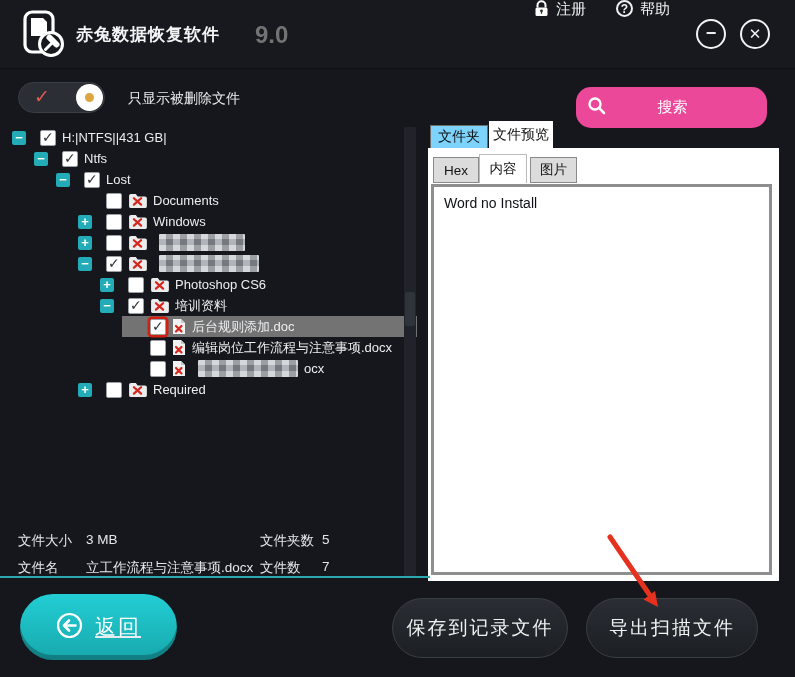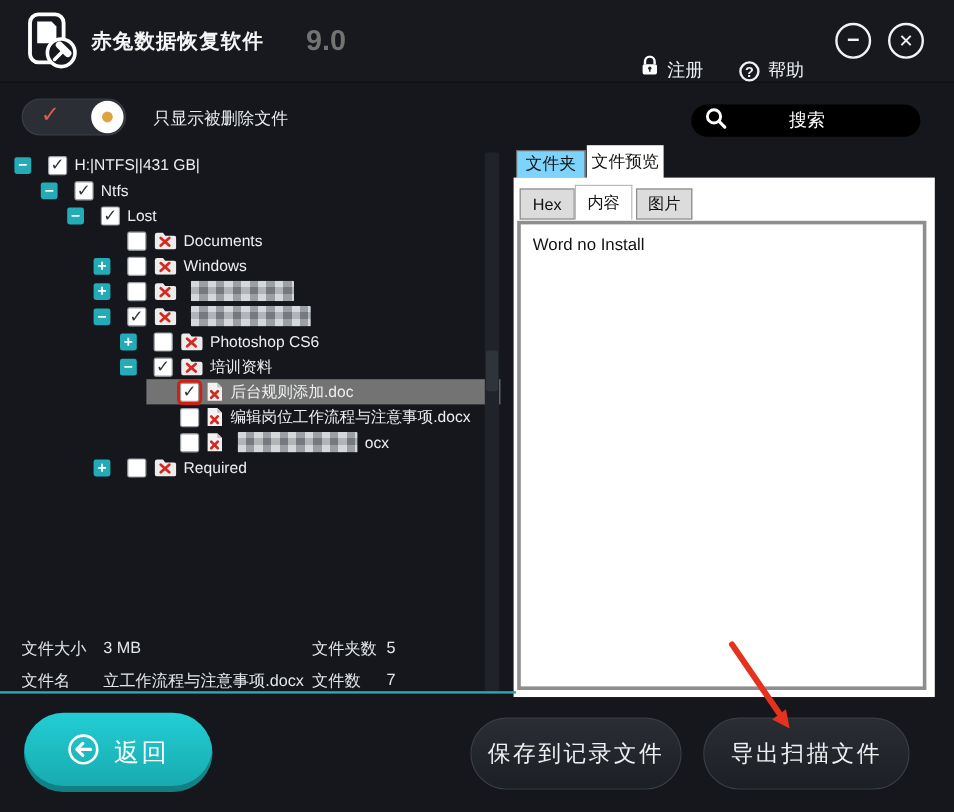--- a/index.html
+++ b/index.html
@@ -7,34 +7,34 @@
     position:relative;width:795px;height:677px;overflow:hidden;
     background:#15171c;
     font-family:"Liberation Sans","DejaVu Sans",sans-serif;
     color:#e9ecee;-webkit-font-smoothing:antialiased;
   }
   
   .topbar{position:absolute;left:0;top:0;width:795px;height:68px;background:#17191e;border-bottom:1px solid #0e0f12;}
   .logo{position:absolute;left:18px;top:8px;}
   .app-title{position:absolute;left:76px;top:23px;font-size:17px;font-weight:bold;letter-spacing:1px;color:#f2f4f5;}
   .app-version{position:absolute;left:255px;top:21px;font-size:24px;font-weight:bold;color:#737373;}
-  .tb-group{position:absolute;top:0;height:68px;display:flex;align-items:flex-end;gap:7px;cursor:pointer;}
+  .tb-group{position:absolute;top:0;height:68px;display:flex;align-items:flex-start;gap:7px;cursor:pointer;}
   .tb-group span.txt{font-size:15px;color:#eef1f2;}
   .grp-register{left:534px;} .grp-help{left:616px;}
   .qmark{width:17px;height:17px;border:2px solid #eef1f2;border-radius:50%;display:flex;align-items:center;justify-content:center;font-size:12px;font-weight:bold;color:#eef1f2;box-sizing:border-box;}
   .winbtn{position:absolute;top:19px;width:30px;height:30px;border:2px solid #f0f2f3;border-radius:50%;box-sizing:border-box;display:flex;align-items:center;justify-content:center;font-weight:900;color:#f0f2f3;cursor:pointer;background:transparent;}
   .btn-min{left:696px;font-size:18px;line-height:0;padding-bottom:3px;}
   .btn-close{left:740px;font-size:15px;}
   
   .toggle{position:absolute;left:18px;top:82px;width:87px;height:31px;border-radius:16px;background:#2b2e34;border:1px solid #3a3e45;box-sizing:border-box;cursor:pointer;}
   .toggle .chk{position:absolute;left:15px;top:2px;font-size:19px;font-weight:bold;color:#e05a52;}
   .toggle .knob{position:absolute;right:1px;top:1px;width:27px;height:27px;background:#fff;border-radius:50%;display:flex;align-items:center;justify-content:center;}
   .toggle .knob i{width:9px;height:9px;border-radius:50%;background:#dca53f;display:block;}
   .toggle-label{position:absolute;left:128px;top:90px;font-size:14px;color:#e9ecee;}
-  .search{position:absolute;left:576px;top:87px;width:191px;height:27px;border-radius:15px;background:#000000;display:flex;align-items:center;cursor:pointer;}
+  .search{position:absolute;left:576px;top:87px;width:191px;height:41px;border-radius:15px;background:#ec4899;display:flex;align-items:center;cursor:pointer;}
   .search .mag{margin-left:11px;}
   .search .s-label{flex:1;text-align:center;font-size:15px;color:#fff;margin-right:28px;}
   
   .tree{position:absolute;left:0;top:127px;width:420px;height:400px;}
   .trow{position:relative;display:flex;align-items:center;height:21px;width:417px;box-sizing:border-box;font-size:13px;cursor:default;}
   .trow .fill{display:flex;align-items:center;flex:1;height:21px;gap:6px;}
   .trow.highlight .fill{background:#737373;}
   .tgl{width:14px;height:14px;margin-right:8px;border-radius:2px;flex:0 0 14px;
        display:flex;align-items:center;justify-content:center;font-size:13px;font-weight:bold;color:#fff;line-height:0;visibility:hidden;cursor:pointer;}
   .tgl.on{visibility:visible;background:#23acb8;}
@@ -64,21 +64,21 @@
   
   .status{position:absolute;left:0;top:526px;width:352px;height:52px;font-size:13.5px;color:#e3e7ea;}
   .status span{position:absolute;white-space:nowrap;}
   .s-r1{top:6px;} .s-r2{top:33px;}
   .sx1{left:18px;} .sx2{left:86px;} .sx3{left:260px;} .sx4{left:322px;}
   .tealline{position:absolute;left:0;top:576px;width:430px;height:2px;background:#2ba8b0;}
   
   .footer{position:absolute;left:0;top:581px;width:795px;height:96px;background:#15171c;}
   .btn-back{position:absolute;left:20px;top:13px;width:157px;height:66px;border-radius:33px;
     background:linear-gradient(#22ced4,#17a8ad);box-shadow:inset 0 -5px 0 rgba(0,0,0,.25);
-    display:flex;align-items:center;justify-content:center;gap:12px;cursor:pointer;}
+    display:flex;align-items:center;justify-content:center;gap:12px;cursor:pointer;text-decoration:underline;}
   .btn-back .b-label{font-size:21px;color:#fff;letter-spacing:2px;}
   .dkbtn{position:absolute;top:17px;height:60px;border-radius:30px;box-sizing:border-box;
     background:linear-gradient(#2a2d33,#1c1f24);border:1px solid #3a3e45;
     display:flex;align-items:center;justify-content:center;font-size:19px;color:#eef1f2;letter-spacing:2px;cursor:pointer;}
   .btn-save{left:392px;width:176px;}
   .btn-export{left:586px;width:172px;}
   
   .annot{position:absolute;left:0;top:0;width:795px;height:677px;pointer-events:none;z-index:50;}
 </style>
 </head>

